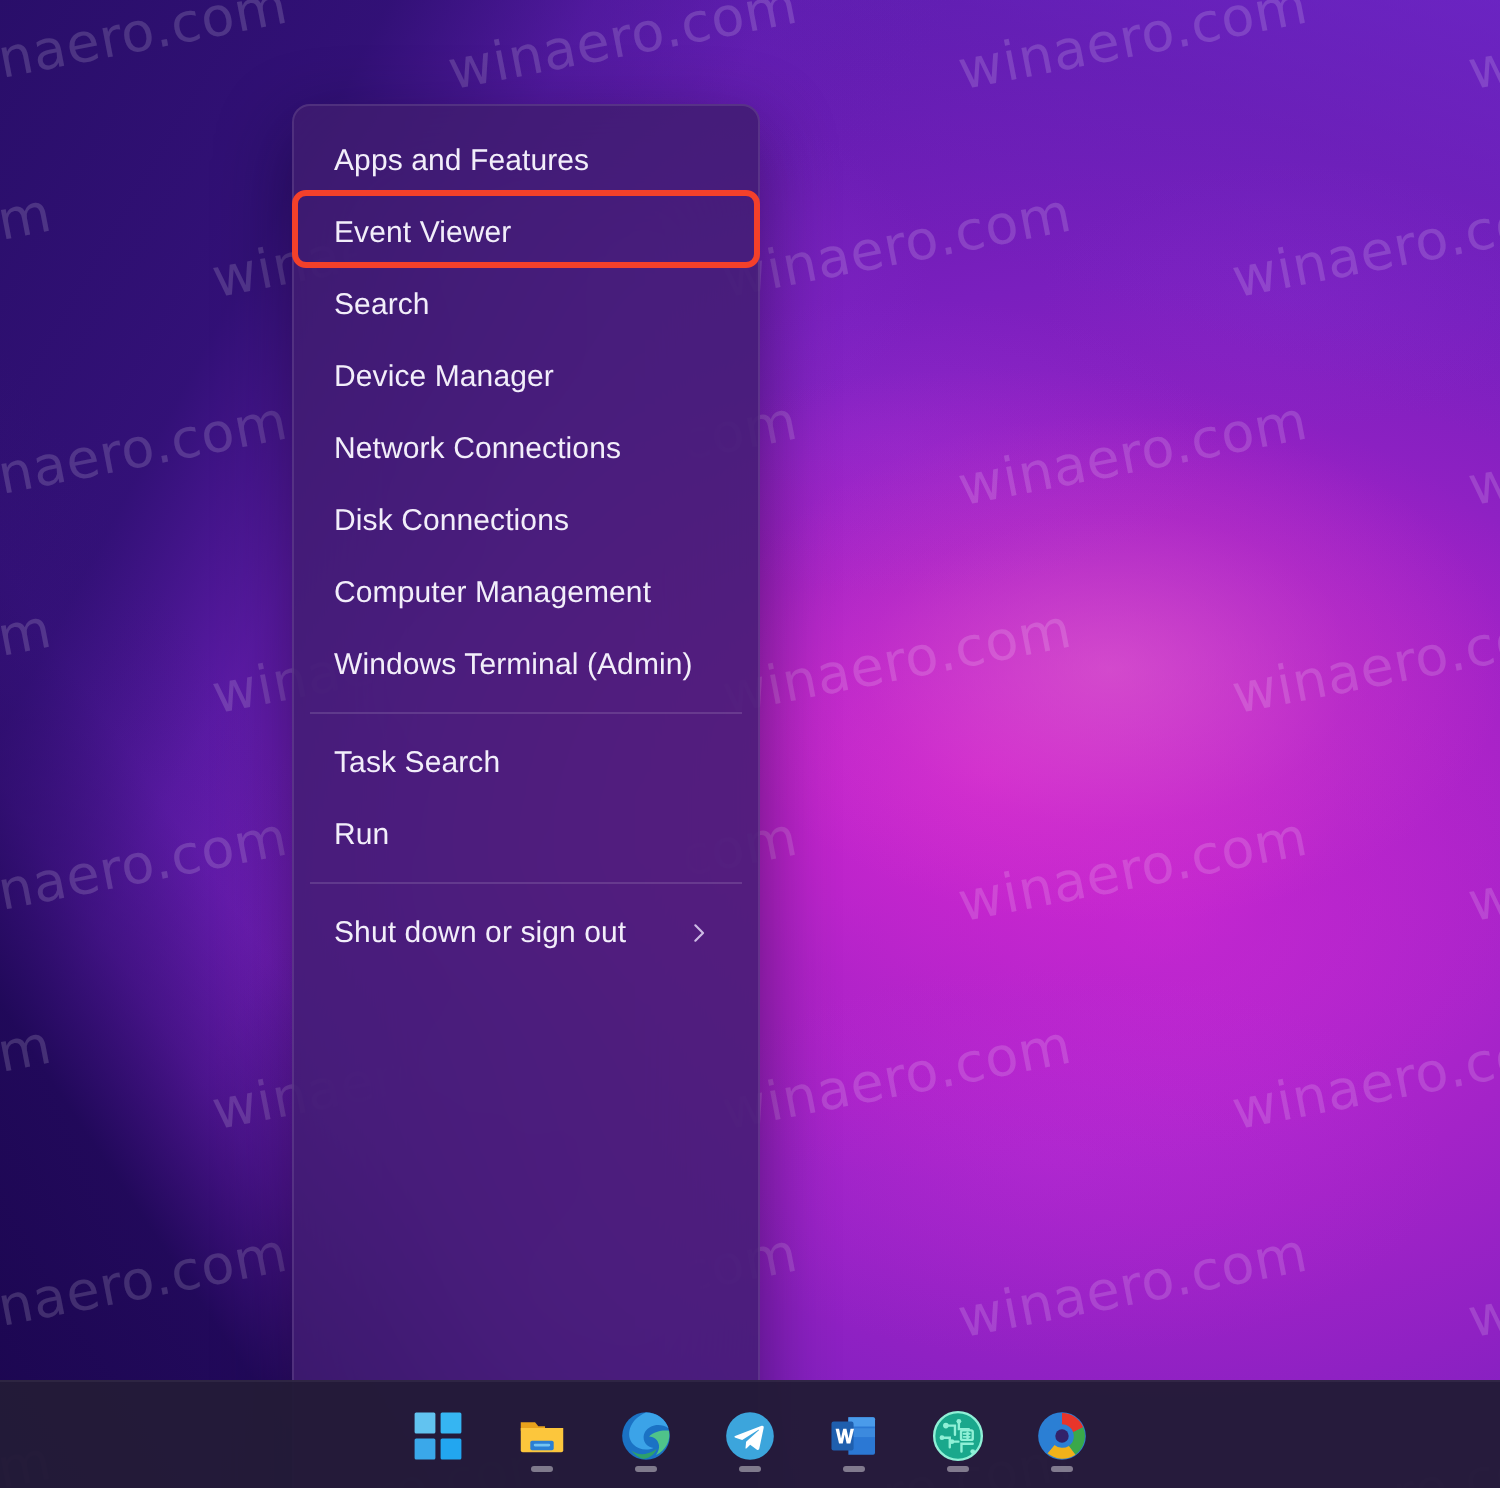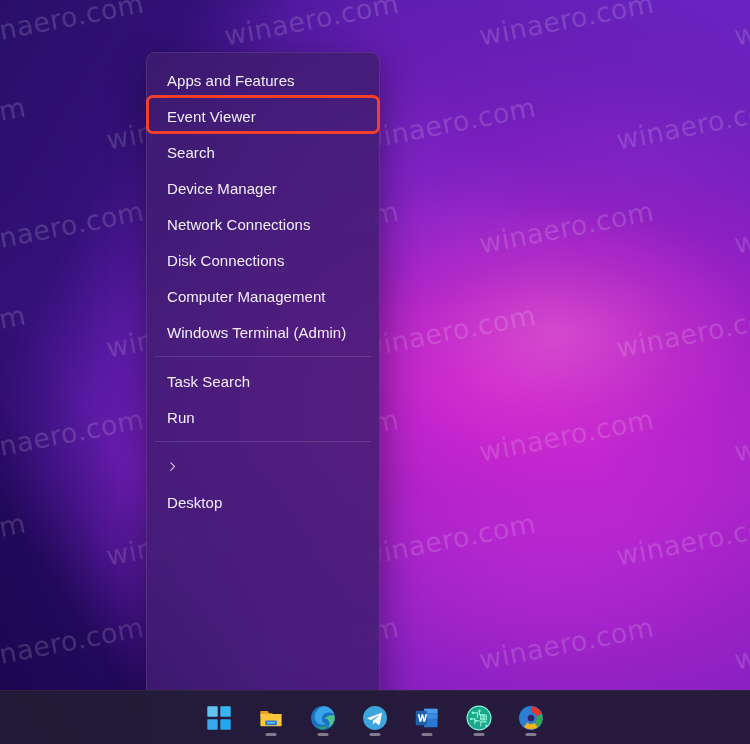--- a/index.html
+++ b/index.html
@@ -250,28 +250,26 @@
         <div class="menu-item">
           <span class="label">Task Search</span>
         </div>
         <div class="menu-item">
           <span class="label">Run</span>
         </div>
       </div>
       <div class="menu-sep"></div>
       <div class="menu-group">
         <div class="menu-item">
+          <span class="label">Shut down or sign out</span>
           <span class="chev">
             <svg viewBox="0 0 12 12" width="11" height="11" aria-hidden="true">
               <path d="M4 1.8 L8.2 6 L4 10.2" fill="none" stroke="#e8defb" stroke-width="1.2" stroke-linecap="round" stroke-linejoin="round"></path>
             </svg>
           </span>
-        </div>
-        <div class="menu-item">
-          <span class="label">Desktop</span>
         </div>
       </div>
     </div>
 
   <div id="highlight-box"></div>
 
   <div id="taskbar">
     <div id="taskbar-icons">
         <div class="tb-btn no-dot">
           <span>

